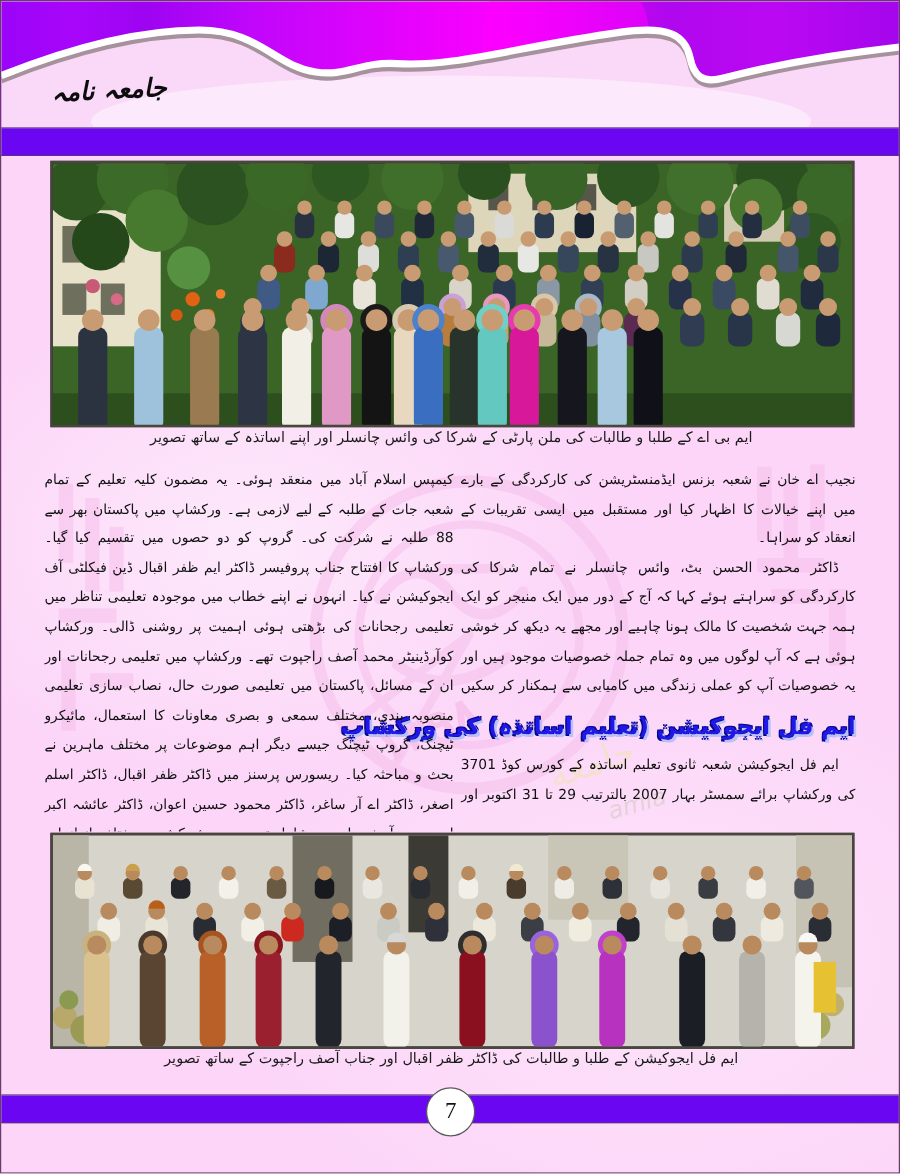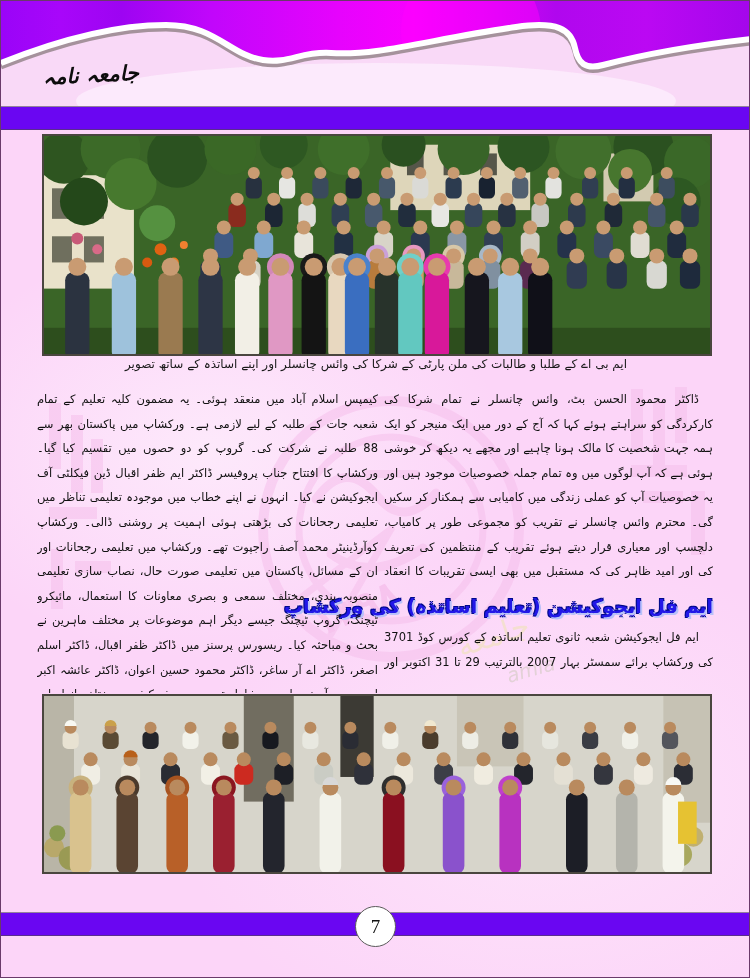--- a/index.html
+++ b/index.html
@@ -295,20 +295,21 @@
       <rect x="20" y="170" width="12" height="60"></rect>
         <rect x="44" y="182" width="36" height="12"></rect>
     </g>
     <text x="290" y="258" font-size="36" fill="#f3b4e6" transform="rotate(-24 290 258)" font-weight="bold">۱۳۹۸</text>
     <text x="430" y="278" font-size="30" fill="#eee4b0" transform="rotate(-18 430 278)">جامعة</text>
     <text x="478" y="304" font-size="20" font-style="italic" fill="#cfc9bd" transform="rotate(-16 478 304)">amia</text>
   </svg>
 
   <div class="col col-right">
     <div class="rc-block1">
+      <p>نجیب اے خان نے شعبہ بزنس ایڈمنسٹریشن کی کارکردگی کے بارے میں اپنے خیالات کا اظہار کیا اور مستقبل میں ایسی تقریبات کے انعقاد کو سراہا۔</p>
       <p class="indent">ڈاکٹر محمود الحسن بٹ، وائس چانسلر نے تمام شرکا کی کارکردگی کو سراہتے ہوئے کہا کہ آج کے دور میں ایک منیجر کو ایک ہمہ جہت شخصیت کا مالک ہونا چاہیے اور مجھے یہ دیکھ کر خوشی ہوئی ہے کہ آپ لوگوں میں وہ تمام جملہ خصوصیات موجود ہیں اور یہ خصوصیات آپ کو عملی زندگی میں کامیابی سے ہمکنار کر سکیں گی۔ محترم وائس چانسلر نے تقریب کو مجموعی طور پر کامیاب، دلچسپ اور معیاری قرار دیتے ہوئے تقریب کے منتظمین کی تعریف کی اور امید ظاہر کی کہ مستقبل میں بھی ایسی تقریبات کا انعقاد کیا جائے گا۔</p>
     </div>
     <div class="article-heading">ایم فل ایجوکیشن (تعلیم اساتذہ) کی ورکشاپ</div>
     <div class="rc-block2">
       <p class="indent">ایم فل ایجوکیشن شعبہ ثانوی تعلیم اساتذہ کے کورس کوڈ 3701 کی ورکشاپ برائے سمسٹر بہار 2007 بالترتیب 29 تا 31 اکتوبر اور یکم تا 3 نومبر 2007 کو مین</p>
     </div>
   </div>
   <div class="col col-left">
     <p>کیمپس اسلام آباد میں منعقد ہوئی۔ یہ مضمون کلیہ تعلیم کے تمام شعبہ جات کے طلبہ کے لیے لازمی ہے۔ ورکشاپ میں پاکستان بھر سے 88 طلبہ نے شرکت کی۔ گروپ کو دو حصوں میں تقسیم کیا گیا۔ ورکشاپ کا افتتاح جناب پروفیسر ڈاکٹر ایم ظفر اقبال ڈین فیکلٹی آف ایجوکیشن نے کیا۔ انہوں نے اپنے خطاب میں موجودہ تعلیمی تناظر میں تعلیمی رجحانات کی بڑھتی ہوئی اہمیت پر روشنی ڈالی۔ ورکشاپ کوآرڈینیٹر محمد آصف راجپوت تھے۔ ورکشاپ میں تعلیمی رجحانات اور ان کے مسائل، پاکستان میں تعلیمی صورت حال، نصاب سازی تعلیمی منصوبہ بندی، مختلف سمعی و بصری معاونات کا استعمال، مائیکرو ٹیچنگ، گروپ ٹیچنگ جیسے دیگر اہم موضوعات پر مختلف ماہرین نے بحث و مباحثہ کیا۔ ریسورس پرسنز میں ڈاکٹر ظفر اقبال، ڈاکٹر اسلم اصغر، ڈاکٹر اے آر ساغر، ڈاکٹر محمود حسین اعوان، ڈاکٹر عائشہ اکبر اور محمد آصف راجپوت شامل تھے۔ ہر پیش کش پر مختلف انداز اور جہتوں سے بحث ہوئی۔ تمام طلبہ نے انفرادی اور گروہی بحث و مباحثہ میں حصہ لیا۔</p>
   </div>
@@ -423,17 +424,18 @@
         <rect x="522.0000000000001" y="96.32000000000001" width="21.6" height="80.96000000000001" rx="7.2" fill="#1c1e26"></rect>
         <circle cx="532.8000000000001" cy="91.52000000000001" r="8" fill="#b98a5e"></circle>
         <rect x="571.95" y="96.32000000000001" width="21.6" height="80.96000000000001" rx="7.2" fill="#b4b4ac"></rect>
         <circle cx="582.75" cy="91.52000000000001" r="8" fill="#b98a5e"></circle>
         <rect x="618.57" y="96.32000000000001" width="21.6" height="80.96000000000001" rx="7.2" fill="#f4f4ec"></rect>
         <circle cx="629.37" cy="91.52000000000001" r="8" fill="#b98a5e"></circle>
         <path d="M 621.37 89.12 A 8 8 0 0 1 637.37 89.12 Z" fill="#f8f8f4"></path>
         <rect x="634.0319999999999" y="105.6" width="18.648" height="42.239999999999995" fill="#e6c232"></rect>
       </svg>
   </div>
+  <div class="photo-caption" id="caption-bottom">ایم فل ایجوکیشن کے طلبا و طالبات کی ڈاکٹر ظفر اقبال اور جناب آصف راجپوت کے ساتھ تصویر</div>
 
   <div class="hband bottom"></div>
   <div class="page-circle">7</div>
 
 </div>
 
 </body></html>

